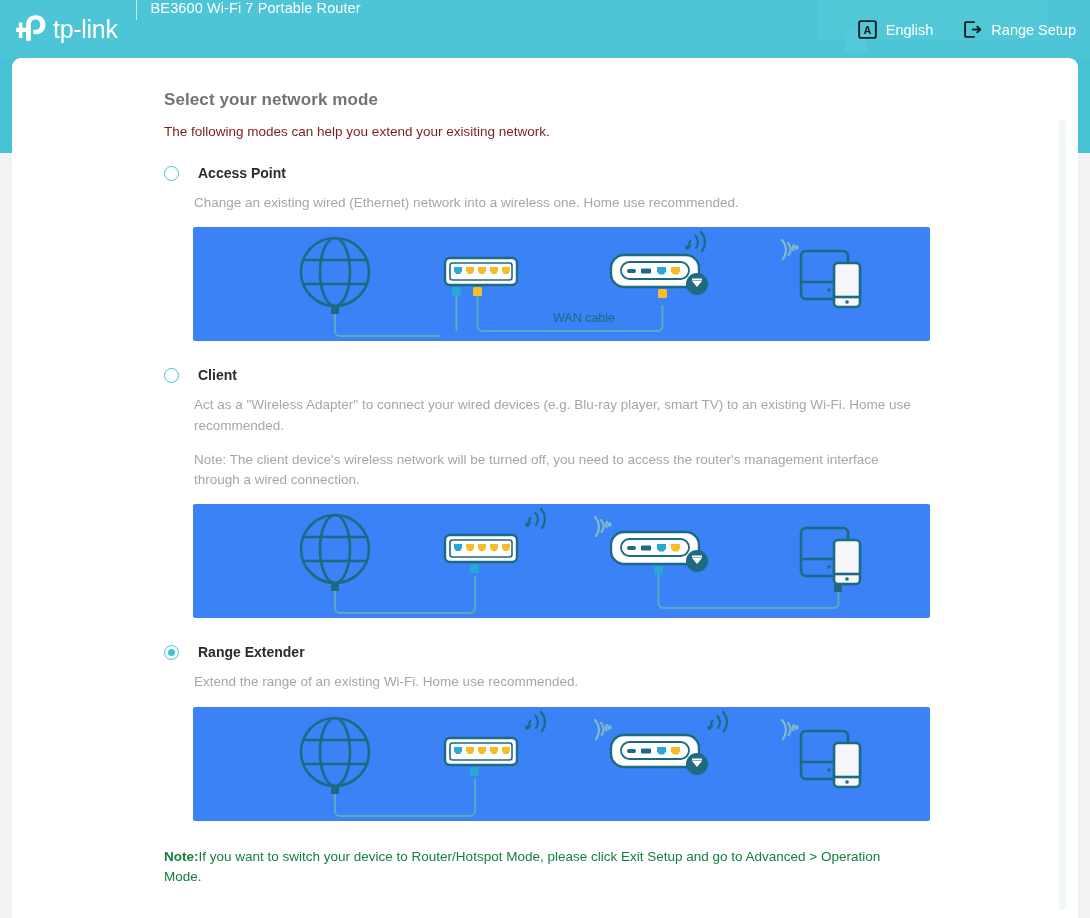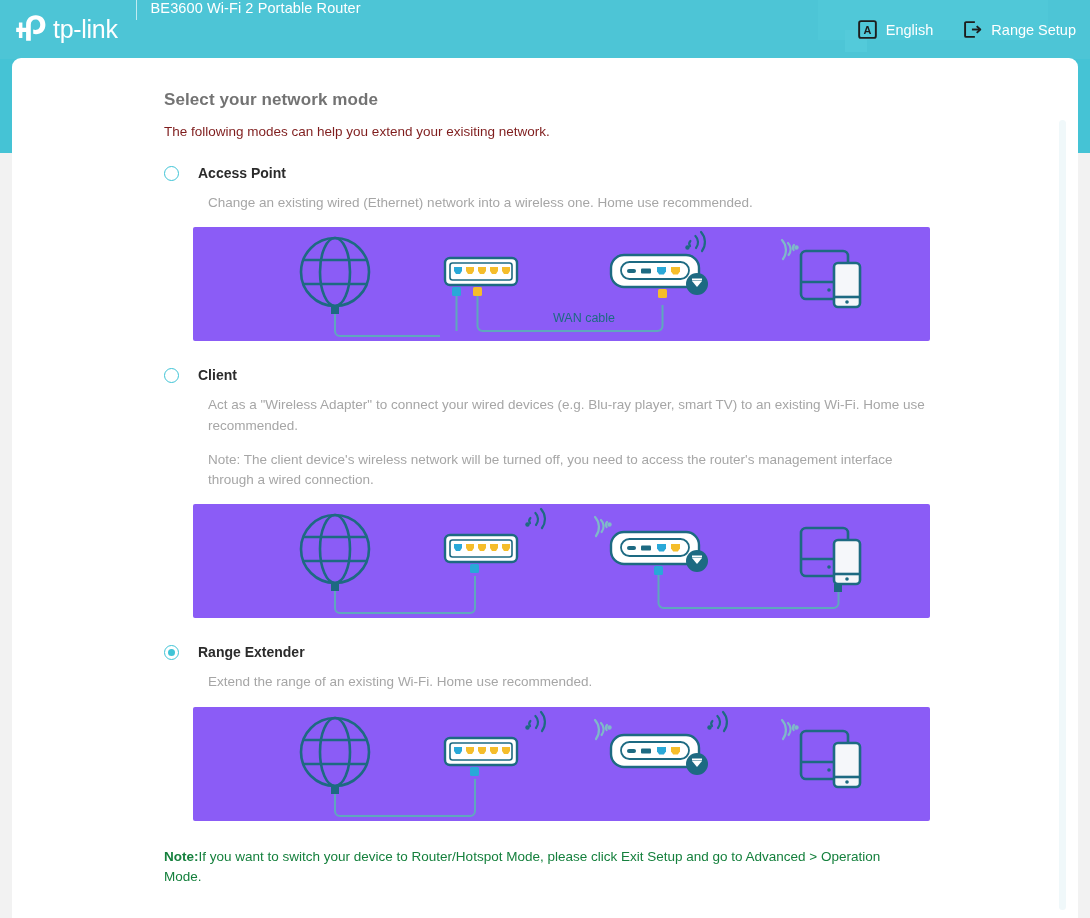--- a/index.html
+++ b/index.html
@@ -83,26 +83,26 @@
   .radio.checked::after {
     content: ""; position: absolute; left: 50%; top: 50%;
     width: 7px; height: 7px; margin: -3.5px 0 0 -3.5px;
     border-radius: 50%; background: #3fc4d6;
   }
   .opt-label {
     margin-left: 15px; font-size: 14px; font-weight: bold; color: #2b2b2b;
     cursor: pointer;
   }
   .opt-desc {
-    margin: 12px 0 0 44px; font-size: 13.5px; color: #a6a6a6; line-height: 1.5;
+    margin: 12px 0 0 30px; font-size: 13.5px; color: #a6a6a6; line-height: 1.5;
     max-width: 718px;
   }
   .opt-desc + .opt-desc { margin-top: 14px; }
   .diagram {
-    margin: 14px 0 0 29px; width: 737px; background: #8b5cf6; border-radius: 2px;
+    margin: 14px 0 0 29px; width: 737px; background: #3b82f6; border-radius: 2px;
   }
   .diagram svg { display: block; width: 737px; }
 
   
   .note {
     margin-top: 26px; font-size: 13.5px; color: #15803d; line-height: 1.55;
     max-width: 748px;
   }
   .note b { font-weight: bold; }
 </style>
@@ -118,21 +118,21 @@
   </div>
 
   <div class="header-bar">
     <div class="logo-wrap">
       <svg class="logo-mark" viewBox="0 0 34 34">
         <path d="M19.5 2.2c-5.4 0-9.4 3.6-9.4 9.4v3.1H6.4V9.6H2.9v5.1H.2v4.4h2.7v5.9h3.5v-5.9h3.7v8.6h4.7V11.7c0-3.2 1.9-5.2 4.7-5.2s4.7 2 4.7 5.2-1.9 5.2-4.7 5.2c-.9 0-1.7-.2-2.3-.5v4.4c.9.3 1.8.4 2.8.4 5.4 0 9.4-3.6 9.4-9.5s-4-9.5-9.4-9.5z" fill="#ffffff"></path>
       </svg>
       <span class="logo-text">tp-link</span>
     </div>
     <div class="hdr-divider"></div>
-    <span class="model-name">BE3600 Wi-Fi 2 Portable Router</span>
+    <span class="model-name">BE3600 Wi-Fi 7 Portable Router</span>
 
     <div class="hdr-right">
       <div class="hdr-action">
         <svg class="hdr-ico" viewBox="0 0 20 20">
           <rect x="1.2" y="1.2" width="17.6" height="17.6" rx="2" fill="none" stroke="#1d1d1d" stroke-width="2"></rect>
           <text x="10" y="14.6" font-family="Liberation Sans, sans-serif" font-size="11.5" font-weight="bold" fill="#1d1d1d" text-anchor="middle">A</text>
         </svg>
         <span>English</span>
       </div>
       <div class="hdr-action">

